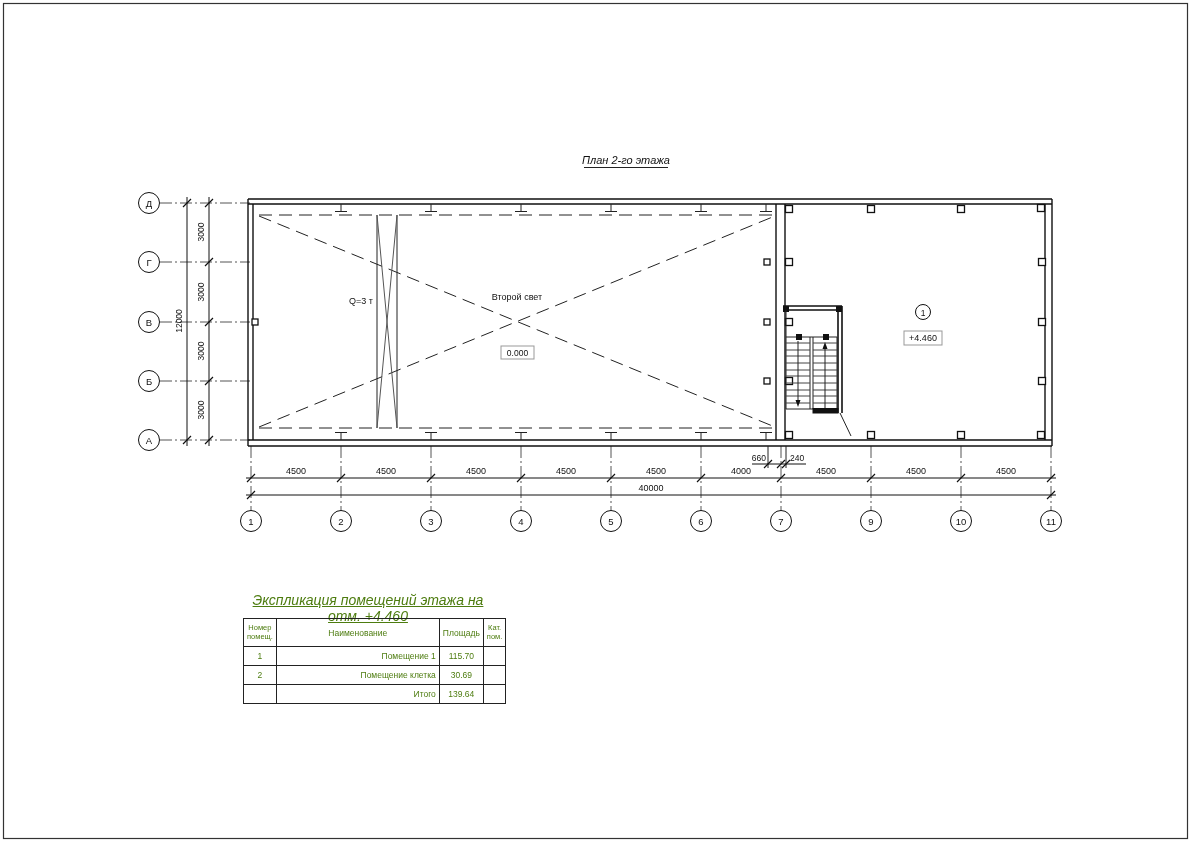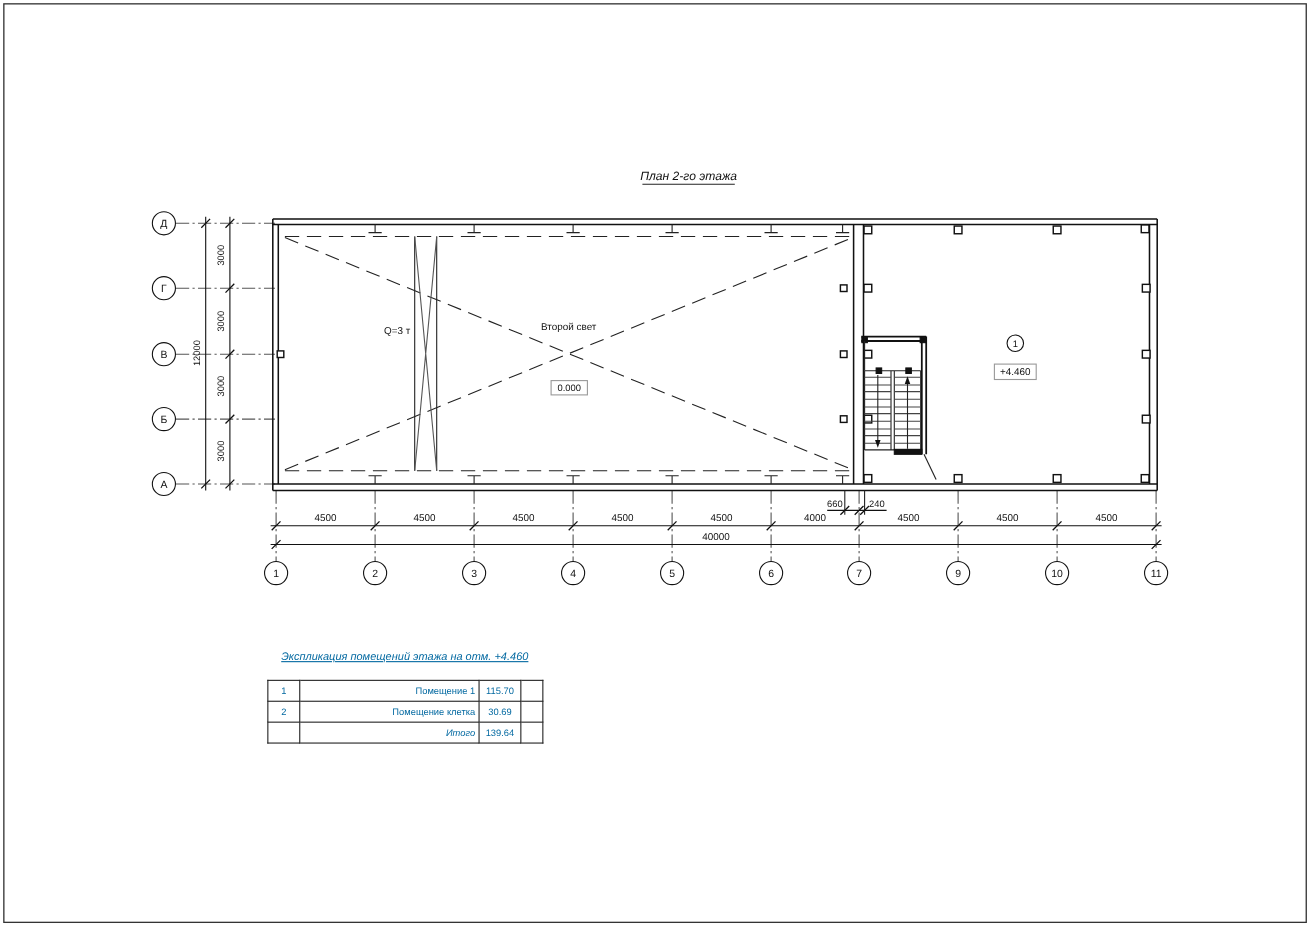--- a/index.html
+++ b/index.html
@@ -1,44 +1,44 @@
 <!DOCTYPE html>
 <html><head>
 <meta charset="utf-8">
 <style>
   html,body{margin:0;padding:0;background:#fff;}
   #sheet{position:relative;width:1191px;height:842px;background:#fff;overflow:hidden;
-         font-family:"Liberation Sans",sans-serif;color:#0369a1;}
+         font-family:"Liberation Sans",sans-serif;color:#4d7c0f;}
   svg{position:absolute;left:0;top:0;}
   svg text{fill:#111;font-family:"Liberation Sans",sans-serif;}
   .wall{stroke:#111;stroke-width:1.4;fill:none;}
   .thin{stroke:#222;stroke-width:1;fill:none;}
   .gray{stroke:#555;stroke-width:1;fill:none;}
   .axl{stroke:#555;stroke-width:1;fill:none;stroke-dasharray:12 3 2 3;}
   .dash{stroke:#222;stroke-width:1;fill:none;stroke-dasharray:13 7;}
   .dimline{stroke:#111;stroke-width:1;fill:none;}
   .tick{stroke:#111;stroke-width:1.2;fill:none;}
   .dim{font-size:8.5px;}
   .dim9{font-size:9px;}
   .axlab{font-size:9.5px;text-anchor:middle;}
   .lbl{font-size:9px;}
   .ttl{font-size:11px;font-style:italic;text-anchor:middle;}
   .sq{fill:#fff;stroke:#111;stroke-width:1.3;}
   .sqf{fill:#111;stroke:#111;}
   .steps{stroke:#444;stroke-width:1;fill:none;}
   .stairwall{stroke:#111;stroke-width:1.6;fill:none;}
 
   #expl-title{position:absolute;left:243px;top:592px;width:250px;text-align:center;
-      font-size:10px;font-style:italic;text-decoration:underline;}
+      font-size:14px;font-style:italic;text-decoration:underline;}
   #expl-table{position:absolute;left:243px;top:618px;border-collapse:collapse;table-layout:fixed;}
   #expl-table td{border:1px solid #222;padding:0 3px;font-size:8.5px;overflow:hidden;}
   #expl-table{border:1.5px solid #111;}
   #expl-table td.small{font-size:7.5px;white-space:pre-line;line-height:1.15;}
   #expl-table td.c{text-align:center;}
-  #expl-table td.r{font-style:italic;}
+  #expl-table td.r{}
   .col-num{width:29px;} .col-name{width:163px;} .col-area{width:38px;} .col-cat{width:20px;}
   tr.hdr td{height:27px;text-align:center;vertical-align:middle;}
   tr.row td{height:18px;text-align:right;}
 </style>
 </head>
 <body>
 
 <div id="sheet">
 <svg width="1191" height="842" viewBox="0 0 1191 842">
 
@@ -210,20 +210,28 @@
   <div id="expl-title">Экспликация помещений этажа на отм. +4.460</div>
 
   <table id="expl-table">
     <colgroup>
       <col class="col-num">
         <col class="col-name">
         <col class="col-area">
         <col class="col-cat">
     </colgroup>
     <tbody>
+        <tr class="hdr">
+      <td class="small c">Номер
+помещ.</td>
+      <td class="c">Наименование</td>
+      <td class="c">Площадь</td>
+      <td class="small c">Кат.
+пом.</td>
+    </tr>
     <tr class="row">
       <td class="c">1</td>
       <td>Помещение 1</td>
       <td class="c">115.70</td>
       <td></td>
     </tr>
     <tr class="row">
       <td class="c">2</td>
       <td>Помещение клетка</td>
       <td class="c">30.69</td>

